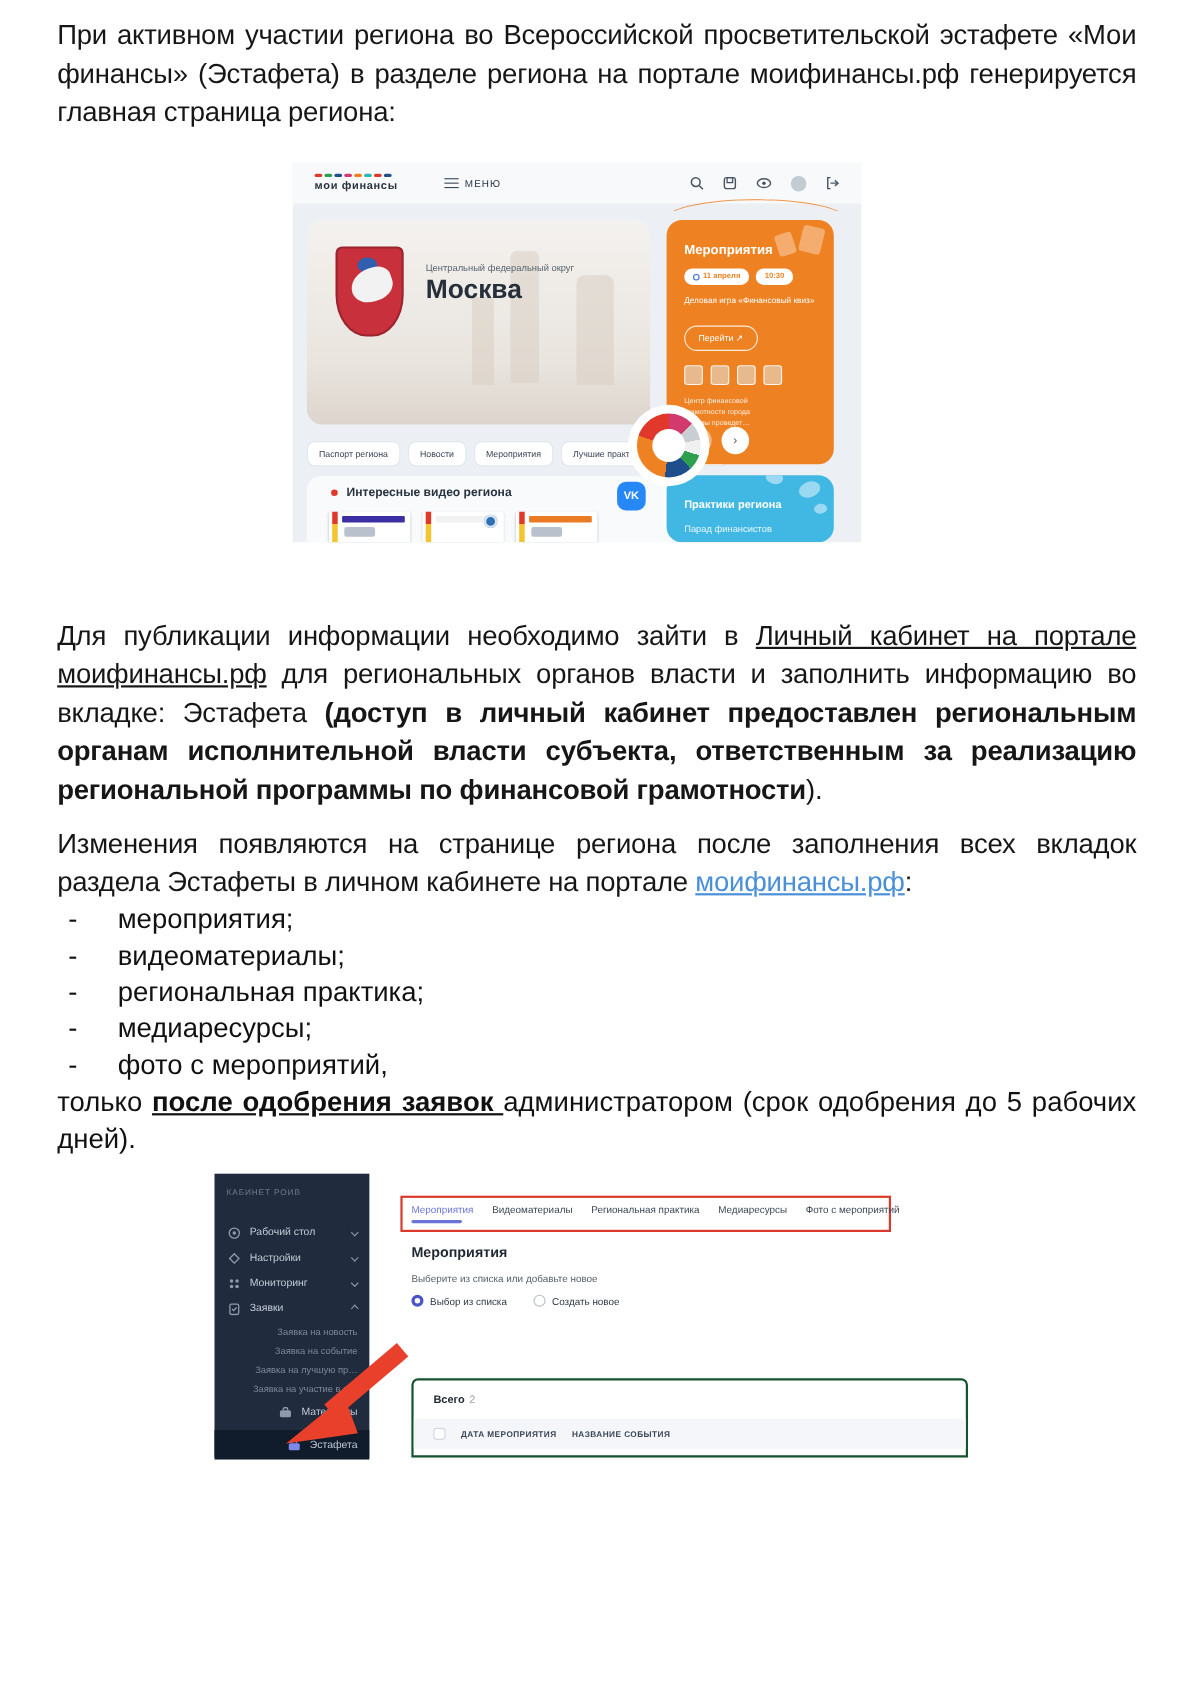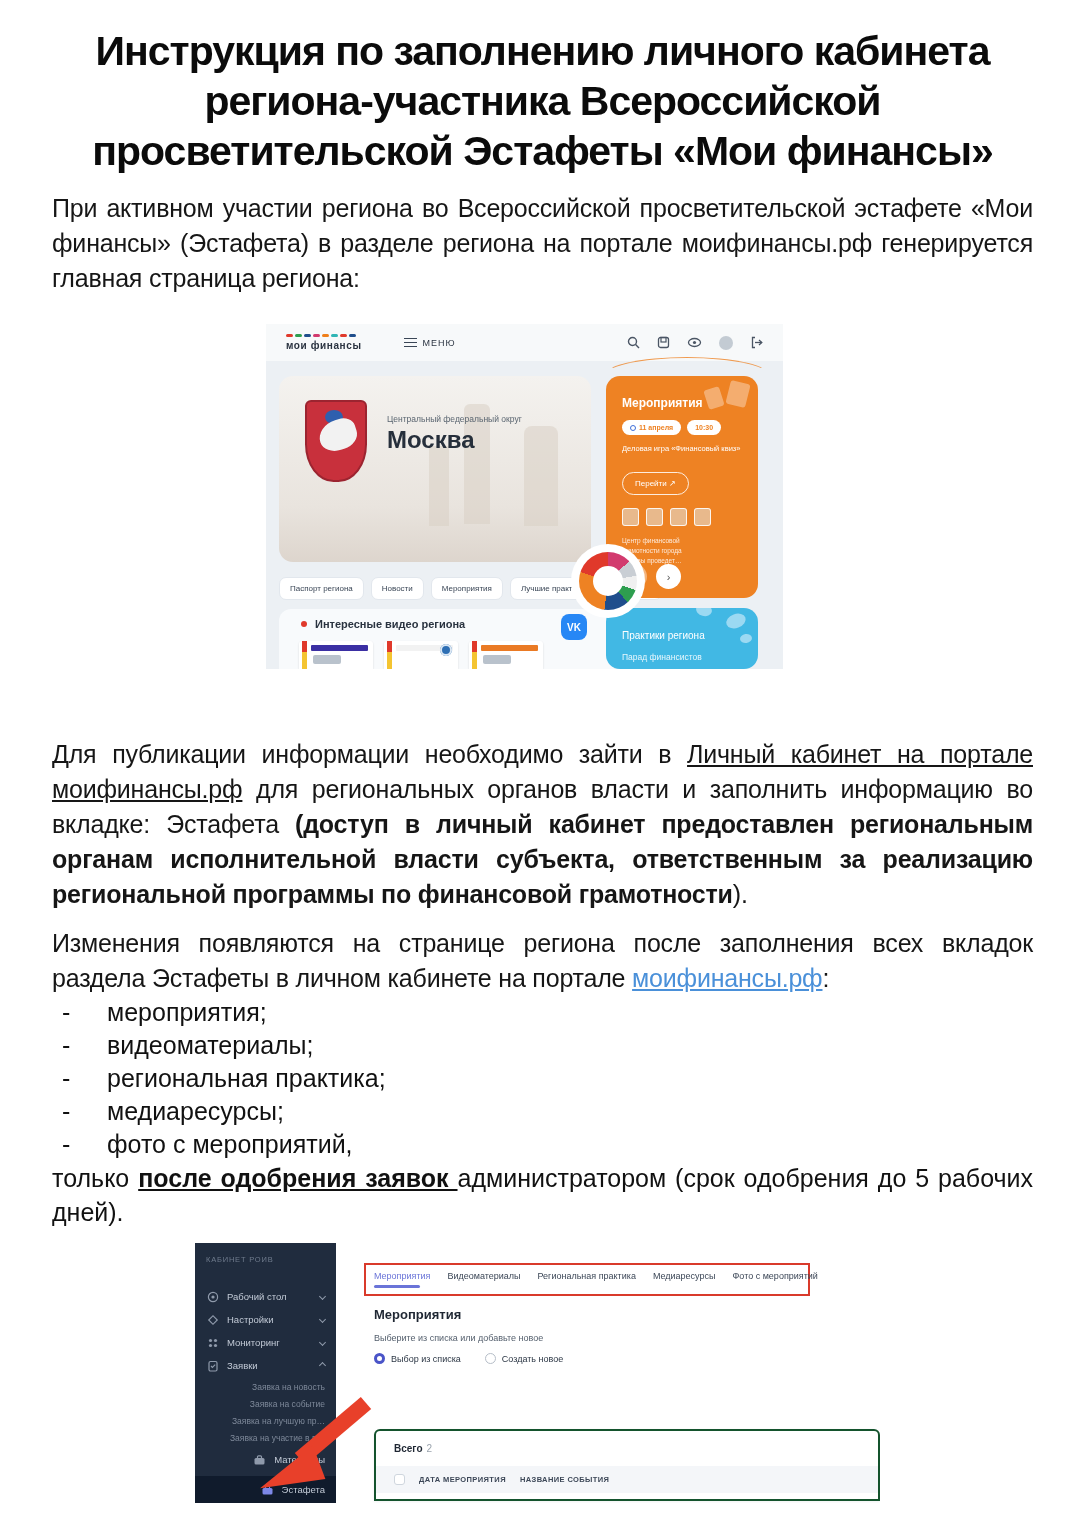--- a/index.html
+++ b/index.html
@@ -122,21 +122,21 @@
          font-size:11px; cursor:pointer; }
   .arr.prev { background:rgba(255,255,255,.4); color:#fff; }
   .arr.next { background:#fff; color:#555; }
 
   .practices-card { position:absolute; left:340px; top:247px; width:152px; height:61px; border-radius:14px;
                     background:var(--blue); overflow:hidden; }
   .coin { position:absolute; background:#9bd9f2; border-radius:50%; }
   .c1 { right:12px; top:6px; width:20px; height:14px; transform:rotate(-20deg); }
   .c2 { right:46px; top:-4px; width:16px; height:12px; transform:rotate(15deg); }
   .c3 { right:6px; top:26px; width:12px; height:9px; transform:rotate(-8deg); }
-  .practices-title { position:absolute; left:16px; top:22px; font-size:10px; font-weight:400; color:#fff; }
+  .practices-title { position:absolute; left:16px; top:22px; font-size:10px; font-weight:700; color:#fff; }
   .practices-sub { position:absolute; left:16px; top:44px; font-size:8.5px; color:#e8f7fd; }
 
   .big-donut { position:absolute; left:305px; top:183px; width:74px; height:74px; border-radius:50%;
                background:#fff; display:flex; align-items:center; justify-content:center; z-index:5; }
   .big-donut .ring { width:58px; height:58px; border-radius:50%;
     background:conic-gradient(#d23a6e 0 13%,#c9ced4 13% 22%,#f0f0f0 22% 30%,#2e9e4f 30% 38%,#1f4e8c 38% 52%,var(--orange) 52% 80%,#e0392b 80% 100%);
     display:flex; align-items:center; justify-content:center; }
   .big-donut .hole { width:30px; height:30px; border-radius:50%; background:#fff; }
   .orange-arc { position:absolute; left:336px; top:-4px; width:170px; height:40px;
                 border:1px solid var(--orange); border-color:var(--orange) transparent transparent transparent;
@@ -177,25 +177,20 @@
   .total { padding:12px 18px; font-size:10px; font-weight:700; color:#1f2733; }
   .total .val { font-weight:400; color:#9aa3ad; margin-left:4px; }
   .thead { background:#f4f6f9; padding:8px 18px; display:flex; align-items:center; gap:14px; }
   .cb { width:11px; height:11px; border:1px solid #cfd6de; border-radius:3px; background:#fff; flex:0 0 11px; cursor:pointer; }
   .th { font-size:7.5px; font-weight:700; letter-spacing:0.4px; color:#3c4757; }
 </style>
 </head>
 <body>
 
 <div class="doc">
-  <h1 class="title">
-    <span>Инструкция по заполнению личного кабинета</span><br>
-    <span>региона-участника Всероссийской</span><br>
-    <span>просветительской Эстафеты «Мои финансы»</span>
-  </h1>
 
   <p class="body-par par1">При активном участии региона во Всероссийской просветительской эстафете «Мои финансы» (Эстафета) в разделе региона на портале моифинансы.рф генерируется главная страница региона:</p>
 
   <div class="shot1">
     <div class="s1-header">
       <div class="logo">
         <span class="logo-stripes">
           <i style="background:#e0392b"></i>
             <i style="background:#2e9e4f"></i>
             <i style="background:#1f4e8c"></i>

